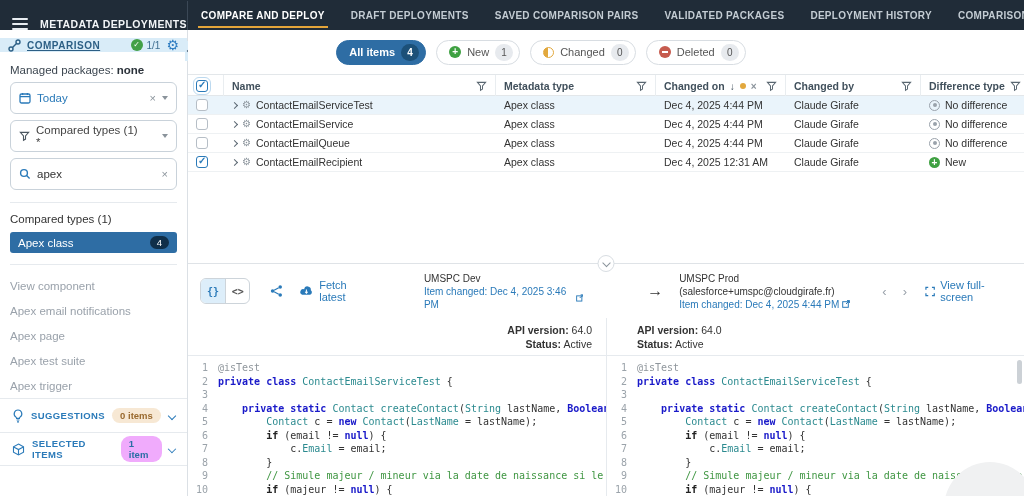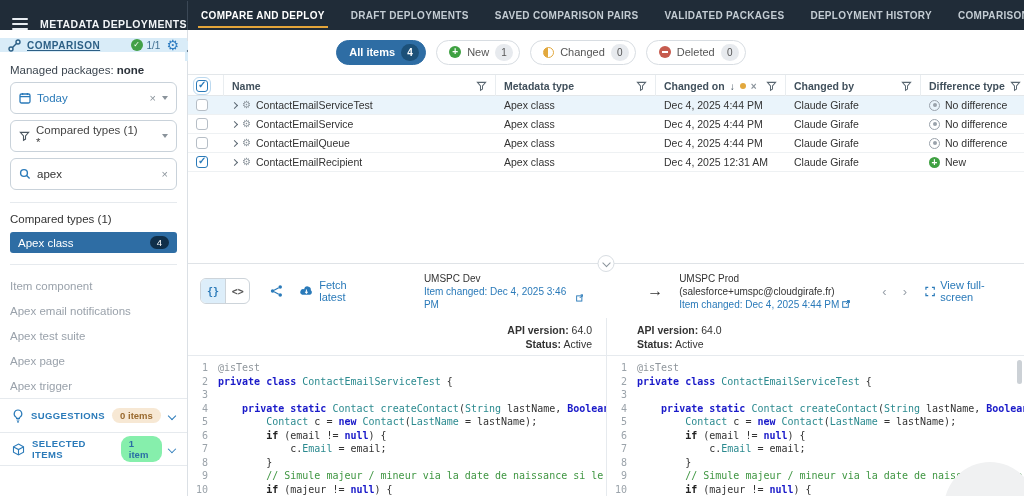--- a/index.html
+++ b/index.html
@@ -37,21 +37,21 @@
   .types-label { margin-top:10px; font-size:11.5px; color:#333; }
   .type-sel { margin-top:7px; height:21px; background:#2e6da4; border-radius:3px; color:#fff; font-size:11.5px; display:flex; align-items:center; padding:0 8px; cursor:pointer; }
   .type-badge { margin-left:auto; background:#102f49; color:#fff; border-radius:8px; font-size:9.5px; padding:1px 7px; }
   .type-item { height:25px; display:flex; align-items:center; font-size:11.5px; color:#9aa2ab; cursor:pointer; }
   .sb-bottom { margin-top:auto; margin-bottom:62px; }
   .sb-row { height:34px; border-top:1px solid #e6eaee; display:flex; align-items:center; gap:7px; padding:0 12px; cursor:pointer; }
   .sb-row:last-child { border-bottom:1px solid #e6eaee; }
   .sb-row .rl { font-size:9.5px; font-weight:bold; letter-spacing:.4px; color:#2a7ab9; }
   .pill-badge { font-size:9.5px; padding:2px 8px; border-radius:9px; font-weight:bold; }
   .pill-badge.tan { background:#f7e8d4; color:#9a6a2f; }
-  .pill-badge.blue { background:#86efac; color:#2a6ea5; }
+  .pill-badge.blue { background:#f0abfc; color:#2a6ea5; }
   .sb-row .chev { margin-left:auto; color:#2a7ab9; }
   
   .chev { display:inline-block; width:6px; height:6px; border-right:1.6px solid currentColor; border-bottom:1.6px solid currentColor; }
   .chev.down { transform:rotate(45deg); }
   .chev.left { transform:rotate(135deg); }
   .chev.right { transform:rotate(-45deg); width:5px; height:5px; }
   
   .content { flex:1; display:flex; flex-direction:column; position:relative; background:#fff; overflow:hidden; }
   .content-top { height:44px; display:flex; align-items:center; position:relative; }
   .pill-group { margin:0 auto; transform:translateX(-65px); display:flex; gap:10px; align-items:center; }
@@ -211,24 +211,24 @@
       <div class="sb-divider"></div>
       <div class="types-label">Compared types (1)</div>
 
       <div class="type-sel">
         <span>Apex class</span>
         <span class="type-badge">4</span>
       </div>
 
       <div class="sb-divider" style="margin-top:11px;"></div>
       <div id="other-types" style="margin-top:8px;">
-          <div class="type-item">Item component</div>
+          <div class="type-item">View component</div>
           <div class="type-item">Apex email notifications</div>
+          <div class="type-item">Apex page</div>
           <div class="type-item">Apex test suite</div>
-          <div class="type-item">Apex page</div>
           <div class="type-item">Apex trigger</div>
         </div>
     </div>
 
     <div class="sb-bottom">
       <div class="sb-row">
         <span>
           <svg width="12" height="14" viewBox="0 0 12 14">
               <path d="M6 1 a3.8 3.8 0 0 1 2.2 6.9 c-.5.4-.8.9-.8 1.4 h-2.8 c0-.5-.3-1-.8-1.4 A3.8 3.8 0 0 1 6 1 Z" fill="none" stroke="#2a7ab9" stroke-width="1.2"></path>
               <path d="M4.6 11 h2.8 M5 12.8 h2" stroke="#2a7ab9" stroke-width="1.2"></path>

